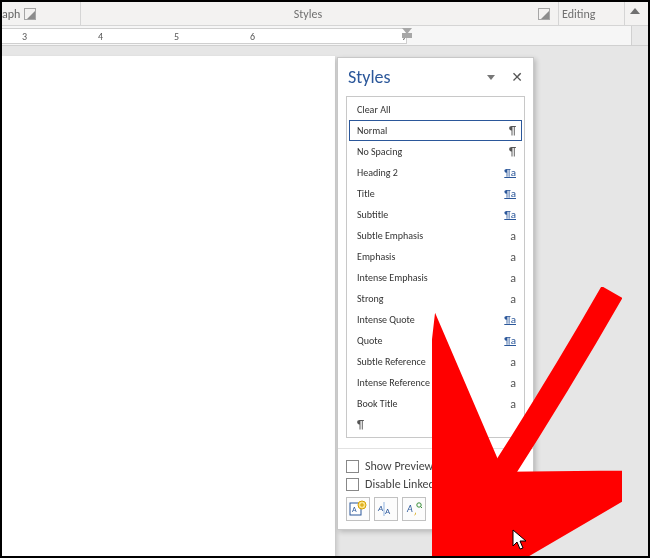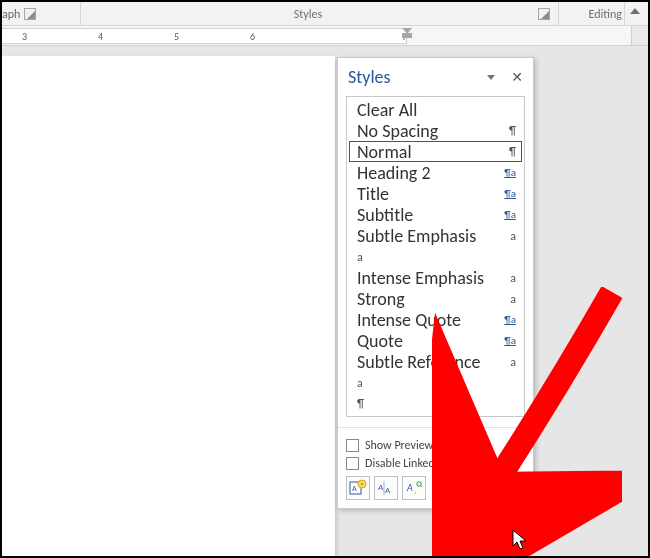--- a/index.html
+++ b/index.html
@@ -25,21 +25,21 @@
     display: flex;
     align-items: center;
     font-size: 12px;
     color: #666;
     position: relative;
   }
   .ribbon-group { position: absolute; display: flex; align-items: center; gap: 4px; }
   .ribbon-group.left { left: 0; }
   .ribbon-group.styles { left: 80px; width: 468px; justify-content: center; }
   .ribbon-group.styles .label { flex: 1; text-align: center; color: #707070; }
-  .ribbon-group.editing { left: 560px; width: 60px; justify-content: flex-end; color:#707070; }
+  .ribbon-group.editing { left: 560px; width: 60px; justify-content: flex-start; color:#707070; }
   .ribbon-sep { position: absolute; top: 0; bottom: 0; width: 1px; background: #d5d5d5; }
   .launcher {
     width: 12px; height: 12px;
     border: 1px solid #a6a6a6;
     position: relative;
   }
   .launcher::after {
     content:"";
     position:absolute;
     right:0; bottom:0;
@@ -116,21 +116,21 @@
   }
   .pane-close { font-size:14px; color:#555; cursor:pointer; padding:0 2px;}
   .pane-body { padding:0 8px 6px 8px; }
   .style-list {
     border:1px solid #c8c8c8;
     padding:2px 2px;
   }
   .style-item {
     display:flex; align-items:center;
     padding:2px 6px 2px 8px;
-    font-size:18px;
+    font-size:10px;
     color:#333;
     cursor:pointer;
     height:21px;
   }
   .style-item .name { flex:1; }
   .style-item .mark { font-size:12px; color:#555; }
   .style-item.selected {
     border:1px solid #2b579a;
     padding:1px 5px 1px 7px;
   }
@@ -215,45 +215,46 @@
     <div class="pane-header">
       <div class="pane-title">Styles</div>
       <div class="pane-caret"></div>
       <div class="pane-close">✕</div>
     </div>
     <div class="pane-body">
       <div class="style-list" id="style-list">
           <div class="style-item">
             <span class="name">Clear All</span>
           </div>
-          <div class="style-item">
-            <span class="name">No Spacing</span>
-            <span class="mark para"></span>
-          </div>
           <div class="style-item selected">
             <span class="name">Normal</span>
             <span class="mark para"></span>
           </div>
           <div class="style-item">
+            <span class="name">No Spacing</span>
+            <span class="mark para"></span>
+          </div>
+          <div class="style-item">
             <span class="name">Heading 2</span>
             <span class="mark linked"></span>
           </div>
           <div class="style-item">
             <span class="name">Title</span>
             <span class="mark linked"></span>
           </div>
           <div class="style-item">
             <span class="name">Subtitle</span>
             <span class="mark linked"></span>
           </div>
           <div class="style-item">
             <span class="name">Subtle Emphasis</span>
             <span class="mark char"></span>
           </div>
           <div class="style-item">
+            <span class="name">Emphasis</span>
             <span class="mark char"></span>
           </div>
           <div class="style-item">
             <span class="name">Intense Emphasis</span>
             <span class="mark char"></span>
           </div>
           <div class="style-item">
             <span class="name">Strong</span>
             <span class="mark char"></span>
           </div>
@@ -263,20 +264,25 @@
           </div>
           <div class="style-item">
             <span class="name">Quote</span>
             <span class="mark linked"></span>
           </div>
           <div class="style-item">
             <span class="name">Subtle Reference</span>
             <span class="mark char"></span>
           </div>
           <div class="style-item">
+            <span class="name">Intense Reference</span>
+            <span class="mark char"></span>
+          </div>
+          <div class="style-item">
+            <span class="name">Book Title</span>
             <span class="mark char"></span>
           </div>
           <div class="style-item">
             <span class="mark para"></span>
           </div>
         </div>
     </div>
     <div class="pane-footer">
       <label class="chk">
         <span class="chk-box"></span>

